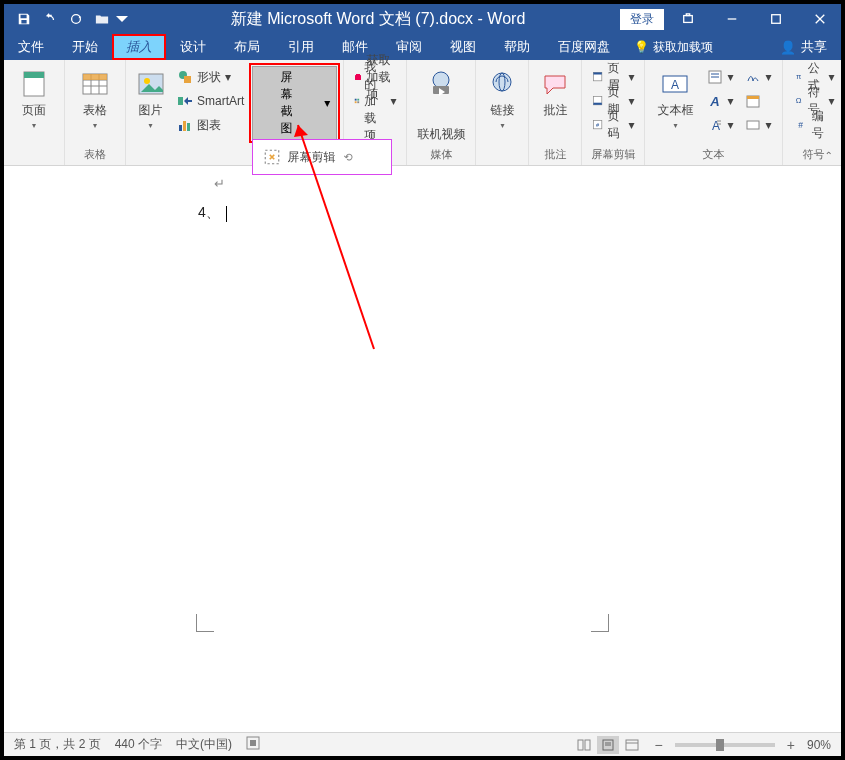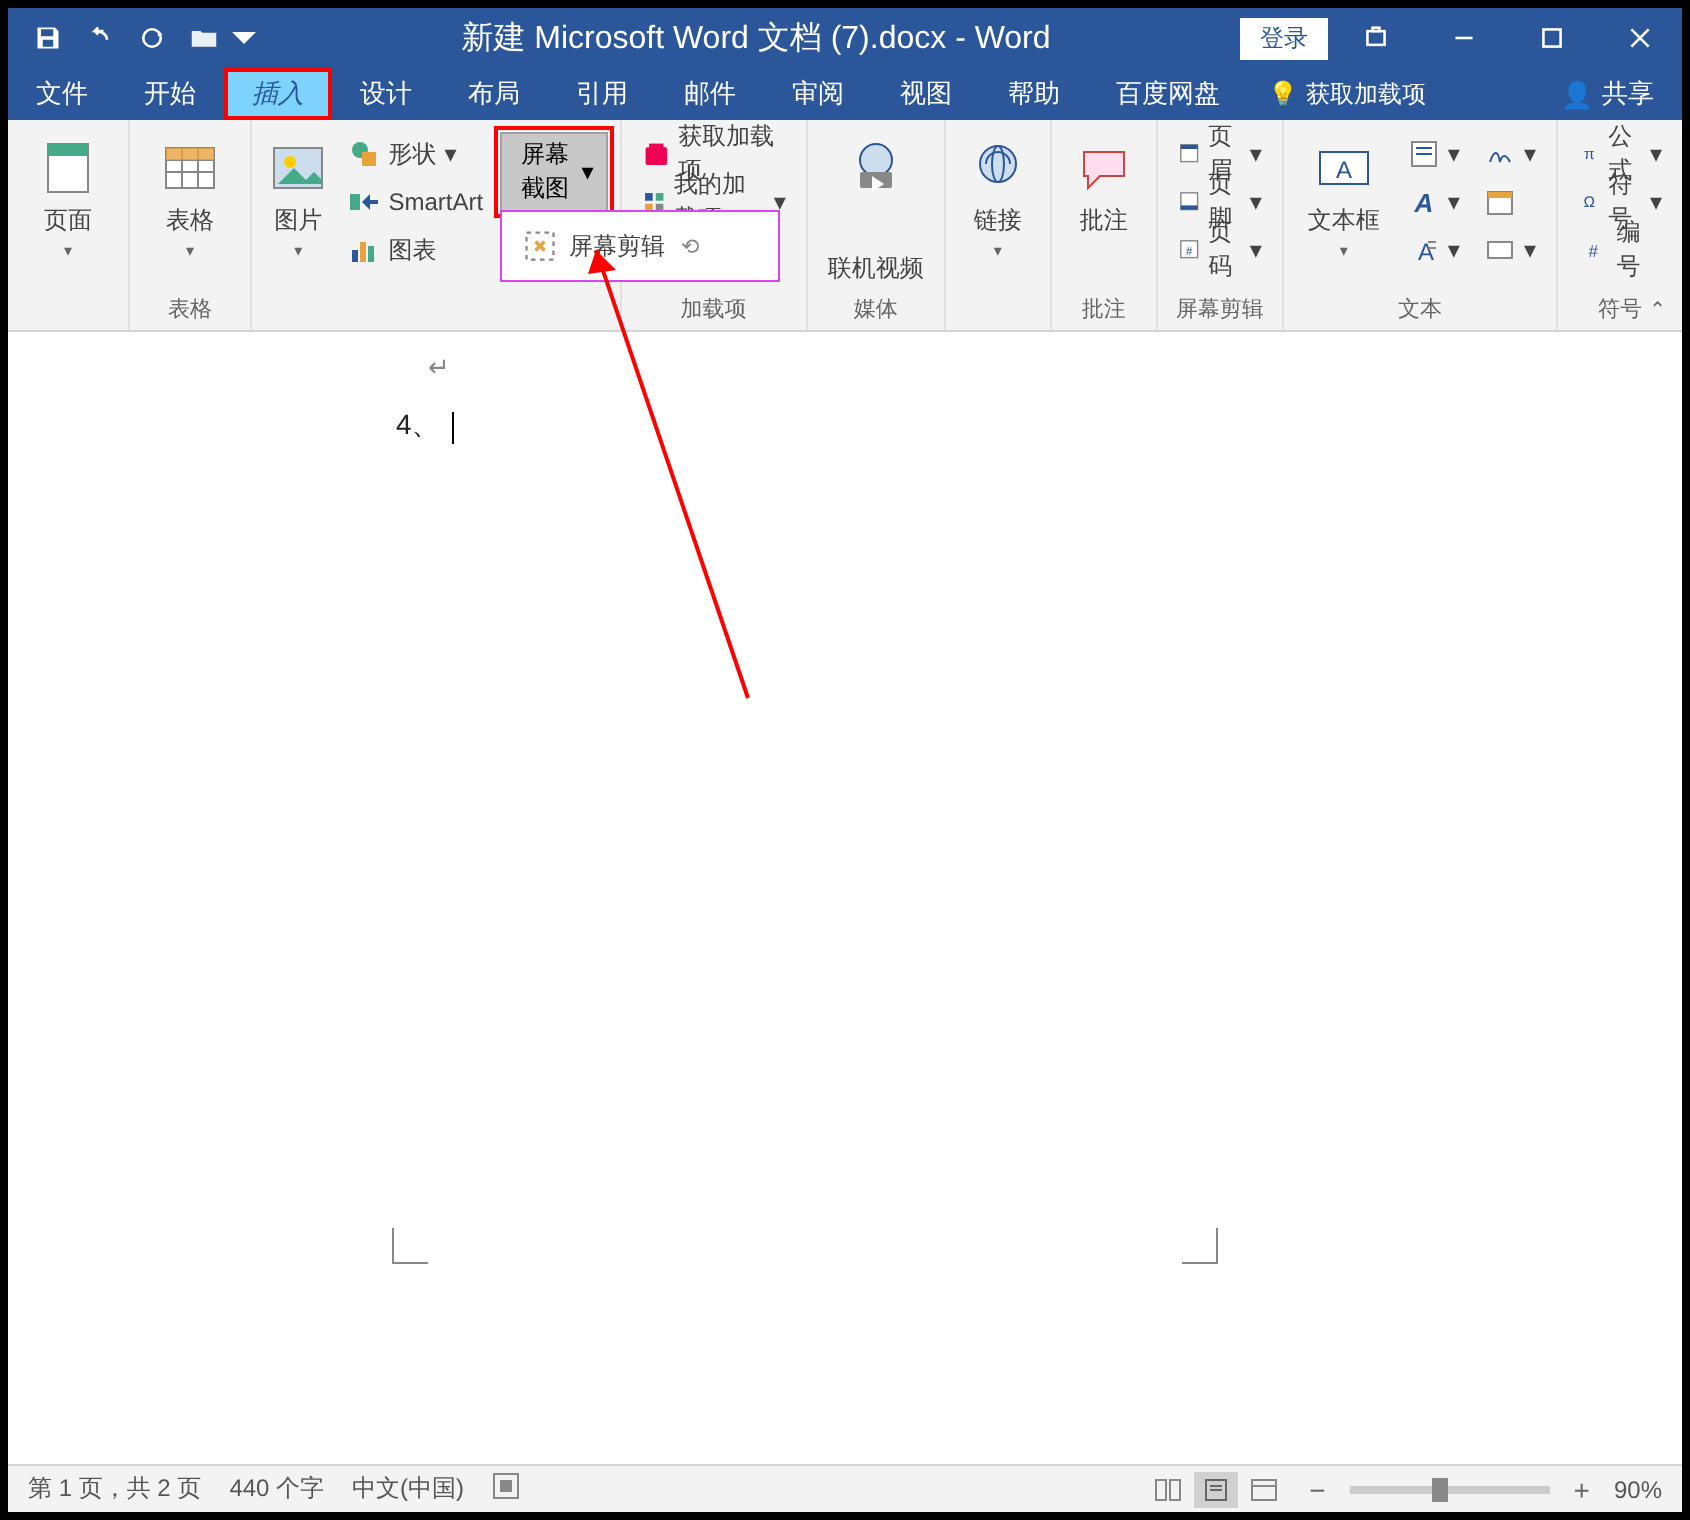--- a/index.html
+++ b/index.html
@@ -31,21 +31,21 @@
     .ribbon-group-body { flex: 1; display: flex; align-items: flex-start; padding: 4px 6px; gap: 4px; }
     .ribbon-group-label { height: 18px; font-size: 11px; color: #666; text-align: center; }
     .big-btn { display: flex; flex-direction: column; align-items: center; justify-content: center; gap: 2px; width: 48px; cursor: pointer; font-size: 12px; color: #444; padding-top: 4px;}
     .big-btn .icon-box { width: 32px; height: 32px; display: flex; align-items: center; justify-content: center; }
     .big-btn .caret { font-size: 8px; color: #666; }
     .small-btn { display: flex; align-items: center; gap: 4px; font-size: 12px; color: #444; cursor: pointer; height: 22px; padding: 0 4px; }
     .small-btn .mini-icon { width: 16px; height: 16px; display: flex; align-items: center; justify-content: center; }
     .small-col { display: flex; flex-direction: column; gap: 2px; padding-top: 2px;}
     
     
-    .screenshot-btn { background: #c8c8c8; border: 1px solid #a0a0a0; padding: 2px 6px; display: flex; align-items: center; gap: 4px; font-size: 12px; cursor: pointer; position: relative; }
+    .screenshot-btn { background: #c8c8c8; border: 1px solid #a0a0a0; padding: 2px 6px; display: flex; align-items: center; gap: 21px; font-size: 12px; cursor: pointer; position: relative; }
     .screenshot-btn.outlined-red { outline: 2px solid #ff0000; outline-offset: 1px; }
     .dropdown-menu { position: absolute; top: 100%; left: -1px; background: #fff; border: 1px solid #d946ef; min-width: 140px; padding: 4px 0; z-index: 10;}
     .dropdown-item { display: flex; align-items: center; gap: 6px; padding: 4px 10px; font-size: 12px; color: #444; cursor: pointer; }
     .dropdown-item .dd-icon { width: 18px; height: 18px; display: flex; align-items: center; justify-content: center; }
     
     .collapse-caret { position: absolute; right: 8px; bottom: 4px; font-size: 10px; color: #666; cursor: pointer;}
     
     
     .doc-area { position: absolute; top: 162px; bottom: 24px; left: 0; right: 0; background: #fff; }
     .page { position: absolute; left: 32px; right: 32px; top: 0; bottom: 0; background: #fff; }

